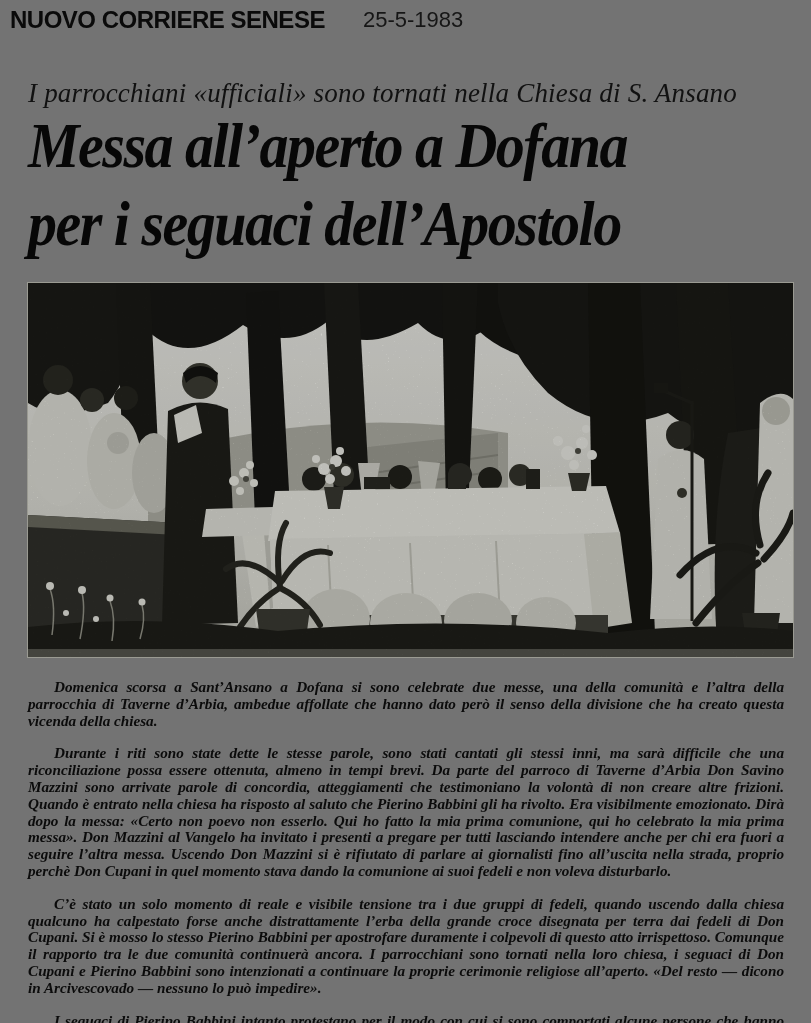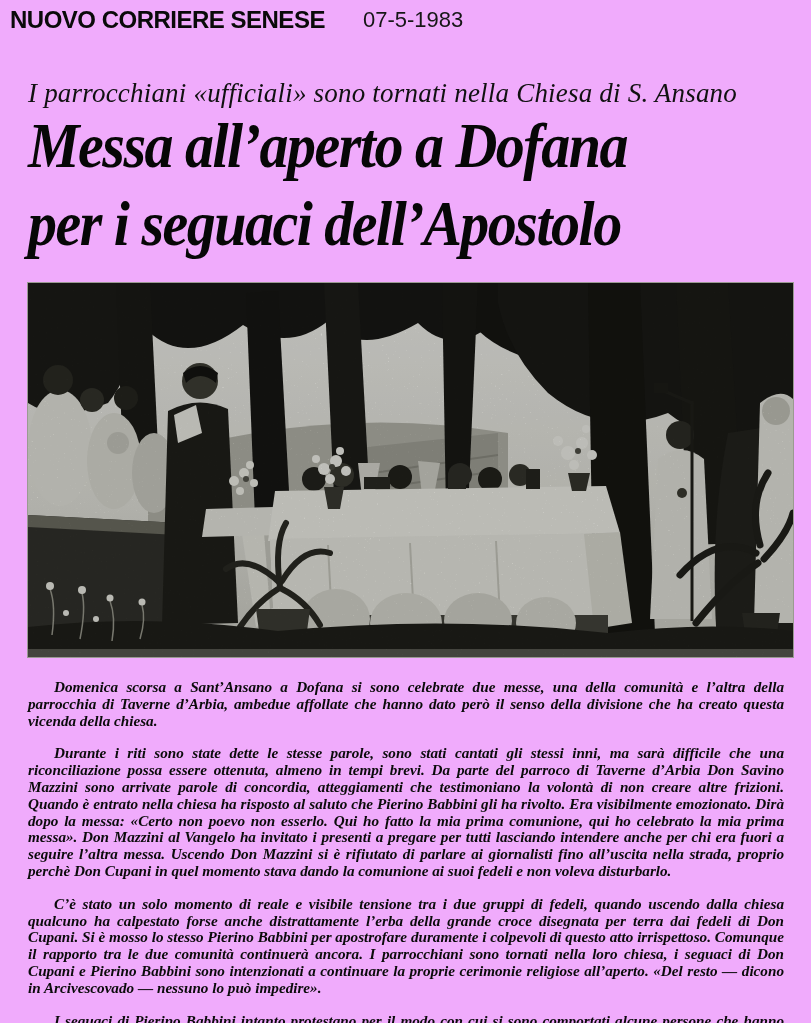--- a/index.html
+++ b/index.html
@@ -1,19 +1,19 @@
 <!DOCTYPE html>
 <html lang="it"><head>
 <meta charset="utf-8">
 <style>
   html,body{margin:0;padding:0;background:#ffffff;}
   #page{
     position:relative;
     width:811px;height:1023px;
-    background:#f0abfc;
+    background:#737373;
     overflow:hidden;
     font-family:"Liberation Serif",serif;
     color:#0d0d0d;
   }
   
   #masthead{position:absolute;left:10px;top:6px;width:790px;height:34px;}
   #masthead .title{
     font-family:"Liberation Sans",sans-serif;
     font-weight:bold;font-size:24px;letter-spacing:-0.5px;color:#0a0a0a;
     display:inline-block;
@@ -54,21 +54,21 @@
   }
   #body-text p{margin:16px;text-indent:26px;}
 </style>
 </head>
 <body>
 
 <div id="page">
 
   <div id="masthead">
     <span class="title">NUOVO CORRIERE SENESE</span>
-    <span class="date">07-5-1983</span>
+    <span class="date">25-5-1983</span>
   </div>
 
   <div id="kicker">I parrocchiani «ufficiali» sono tornati nella Chiesa di S. Ansano</div>
 
   <div id="headline">
     <div>Messa all’aperto a Dofana</div>
     <div>per i seguaci dell’Apostolo</div>
   </div>
 
   <div id="photo-frame" role="img" aria-label="Foto in bianco e nero: messa all'aperto a Dofana, altare con tovaglia bianca e mazzi di fiori sotto grandi alberi, sacerdoti e fedeli intorno al tavolo">

